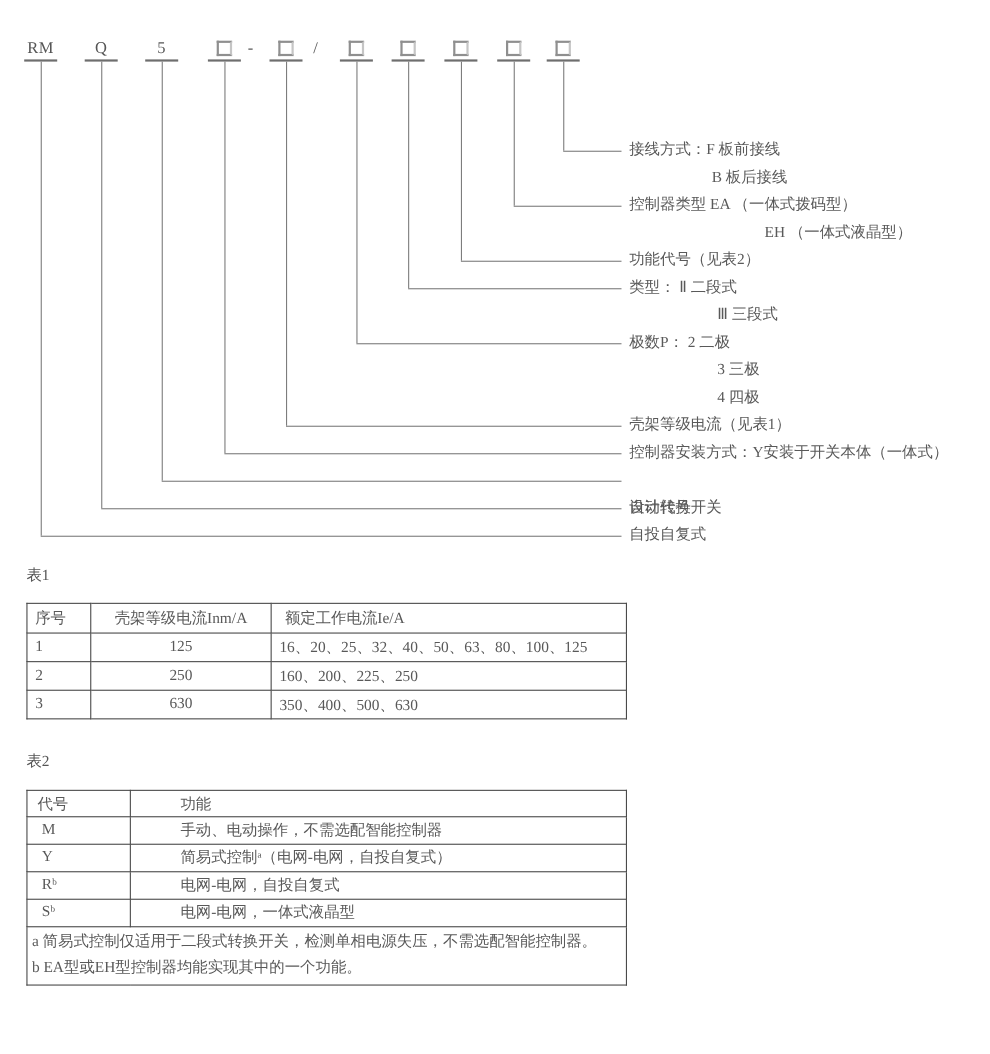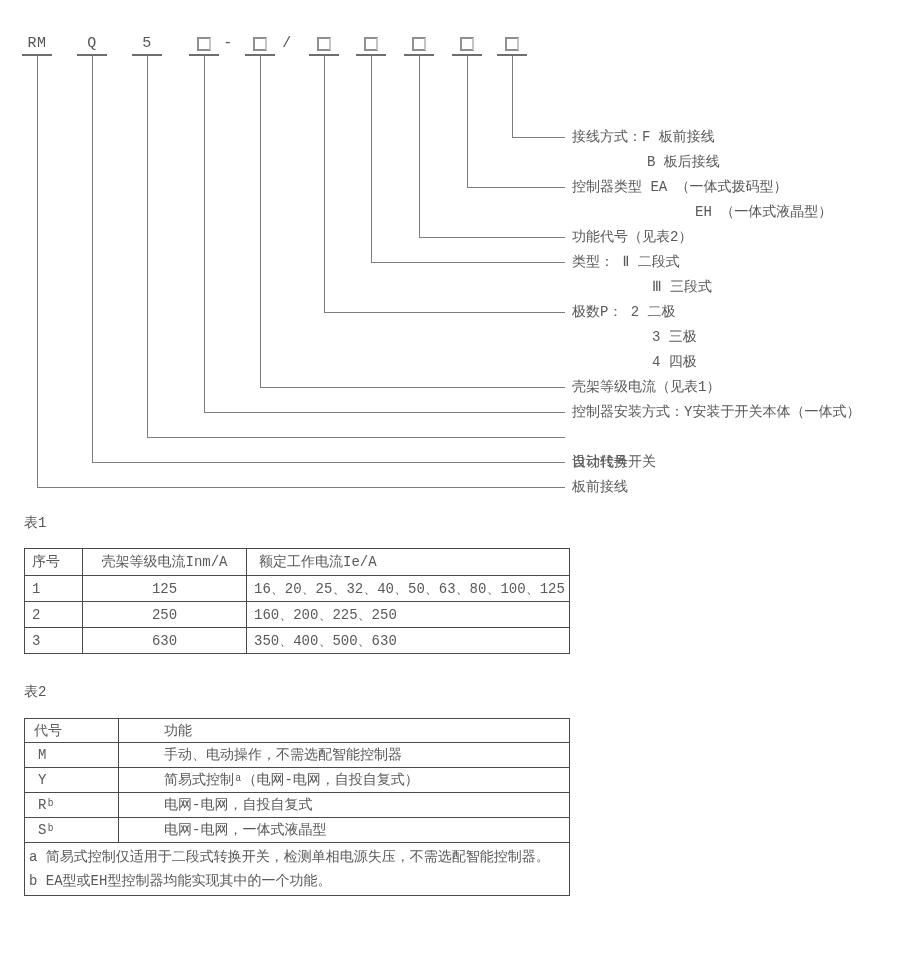--- a/index.html
+++ b/index.html
@@ -1,17 +1,17 @@
 <!DOCTYPE html>
 <html><head>
 <meta charset="utf-8">
 <style>
   html,body{margin:0;padding:0;background:#fff;}
   .canvas{position:relative;width:900px;height:958px;background:#fff;overflow:hidden;
-          font-family:Liberation Mono, monospace;color:#595959;font-size:14px;}
+          font-family:Liberation Serif, serif;color:#595959;font-size:14px;}
   
   .seg{position:absolute;top:36px;transform:translateX(-50%);font-size:15px;color:#565656;
        letter-spacing:.5px;white-space:nowrap;line-height:16px;}
   .pbox{position:absolute;top:37px;width:14px;height:14px;box-sizing:border-box;
         border:2px solid #8f8f8f;border-right-color:#c5c5c5;transform:translateX(-50%);background:#fff;}
   .ul{position:absolute;top:54px;height:2px;background:#6e6e6e;transform:translateX(-50%);width:30px;}
   .stem{position:absolute;top:56px;width:1px;background:#7d7d7d;}
   .hline{position:absolute;height:1px;background:#7d7d7d;}
   .lbl{position:absolute;left:572px;height:20px;line-height:20px;white-space:nowrap;color:#595959;}
   
@@ -94,21 +94,21 @@
   <div class="lbl" style="top:227px">功能代号（见表2）</div>
   <div class="lbl" style="top:252px">类型： Ⅱ  二段式</div>
   <div class="lbl" style="top:277px;left:652px">Ⅲ  三段式</div>
   <div class="lbl" style="top:302px">极数P： 2  二极</div>
   <div class="lbl" style="top:327px;left:652px">3  三极</div>
   <div class="lbl" style="top:352px;left:652px">4  四极</div>
   <div class="lbl" style="top:377px">壳架等级电流（见表1）</div>
   <div class="lbl" style="top:402px">控制器安装方式：Y安装于开关本体（一体式）</div>
   <div class="lbl" style="top:452px">设计代号</div>
   <div class="lbl" style="top:452px">自动转换开关</div>
-  <div class="lbl" style="top:477px">板前接线</div>
+  <div class="lbl" style="top:477px">自投自复式</div>
 
   <div class="t-title" style="top:514px">表1</div>
   <table class="tbl t1" style="top:548px">
     <tbody>
         <tr class="hdr">
       <th class="c1">序号</th>
       <th class="c2">壳架等级电流Inm/A</th>
       <th class="c3">额定工作电流Ie/A</th>
     </tr>
     <tr>

